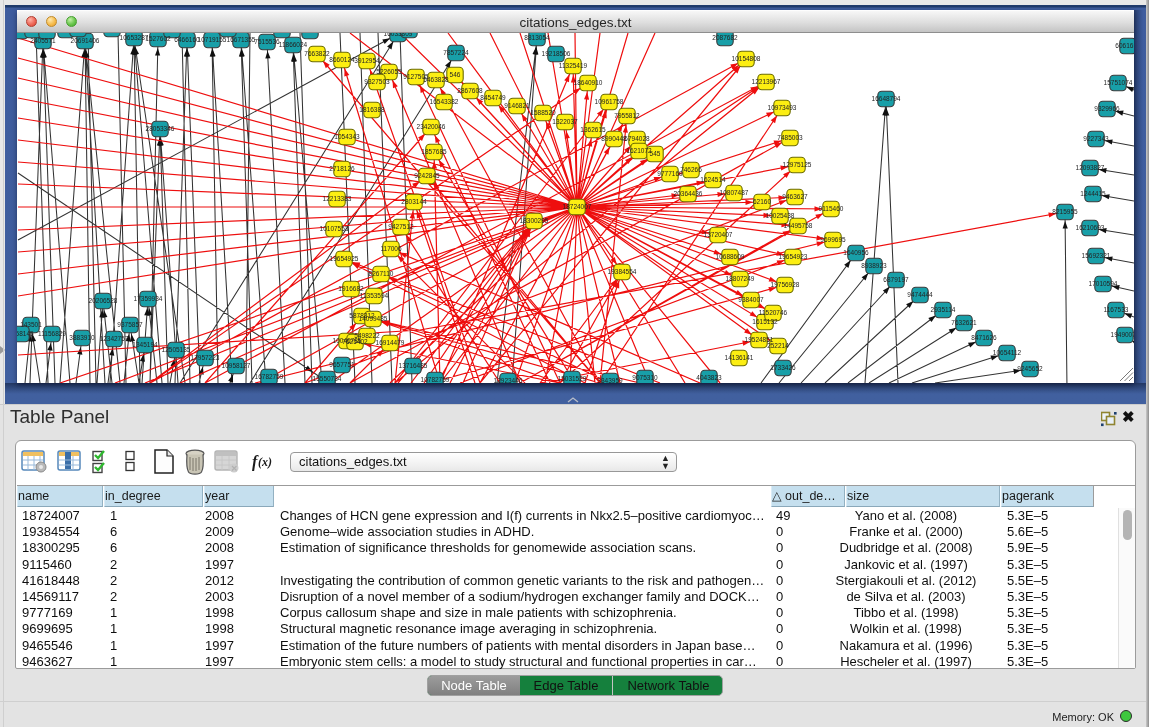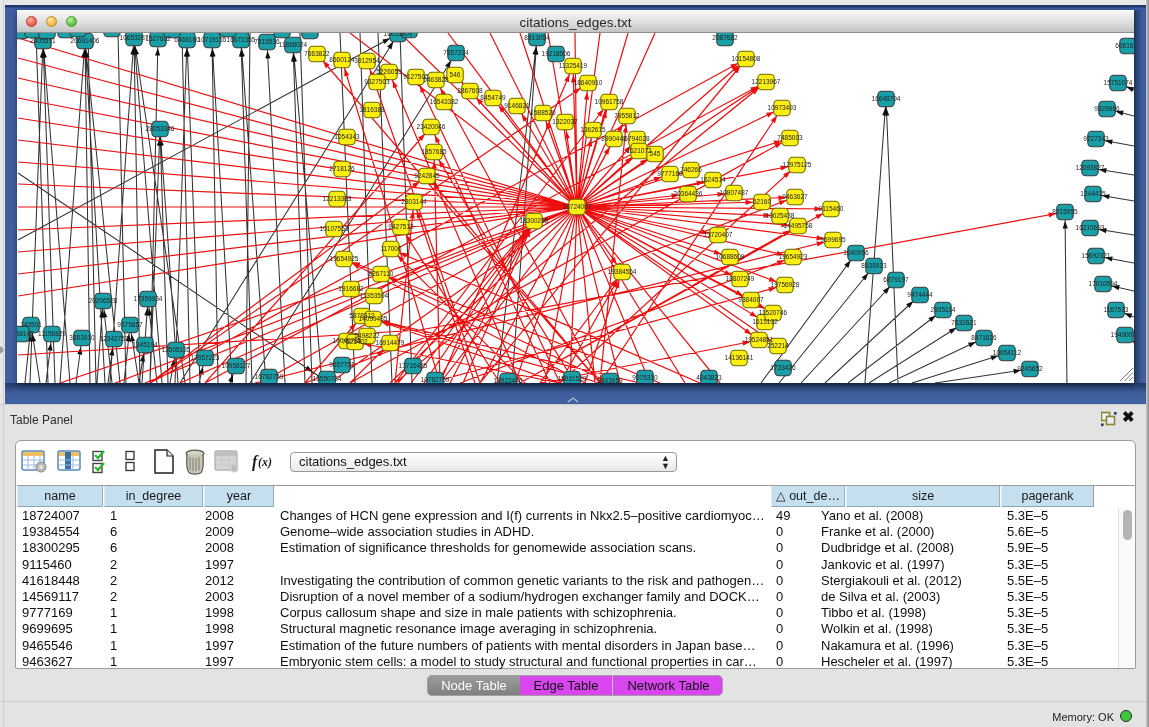--- a/index.html
+++ b/index.html
@@ -11,41 +11,41 @@
 #title{position:absolute;left:0;top:4px;width:100%;text-align:center;font-size:13.5px;color:#262626}
 .tl{position:absolute;top:5px;width:11px;height:11px;border-radius:50%}
 #tl-r{left:9px;background:radial-gradient(circle at 35% 30%,#ffb3a8,#ee6a5a 55%,#d8402e);border:1px solid #b23d30}
 #tl-y{left:29px;background:radial-gradient(circle at 35% 30%,#ffe9b0,#f6bd4e 55%,#e89b2e);border:1px solid #c08a28}
 #tl-g{left:49px;background:radial-gradient(circle at 35% 30%,#c4f0a8,#6ac74e 55%,#44a62c);border:1px solid #469e30}
 #lnotch{position:absolute;left:0px;top:346px;width:0;height:0;border-top:4px solid transparent;border-bottom:4px solid transparent;border-left:5px solid #9a9a9a}
 
 #rstrip{position:absolute;right:0;top:0;width:3px;height:727px;background:linear-gradient(90deg,#c9c9c9,#8d8d8d)}
 
 #tpanel{position:absolute;left:0;top:404px;width:1146px;height:323px;background:#e3e3e3;border-top:1px solid #cdcdcd}
-#tphead{position:absolute;left:10px;top:8px;font-size:12px;color:#2e2e2e}
+#tphead{position:absolute;left:10px;top:1px;font-size:19px;color:#2e2e2e}
 #floaticon{position:absolute;left:1101px;top:6px;width:16px;height:16px}
 #closex{position:absolute;left:1122px;top:3px;font-size:15px;font-weight:bold;color:#111}
 #tbox{position:absolute;left:15px;top:35px;width:1121px;height:229px;background:#fff;border:1px solid #9b9b9b;border-radius:6px 6px 2px 2px}
 #toolbar{position:absolute;left:0;top:0;width:100%;height:43px}
 #combo{position:absolute;left:274px;top:11px;width:387px;height:20px;border:1px solid #989898;border-radius:4px;background:linear-gradient(#ffffff,#f2f2f2 60%,#e8e8e8);font-size:13px;color:#111;line-height:18px;padding-left:8px}
 #combo .updn{position:absolute;right:6px;top:1px;font-size:9px;color:#222;line-height:8px;text-align:center}
 
 #thead{position:absolute;left:1px;top:44px;height:22px;width:1119px;border-top:1px solid #9b9b9b;font-size:12.5px;color:#1a1a1a}
-#thead .hc{position:absolute;top:0;height:21px;line-height:21px;text-align:center;background:#c5dfee;border-right:1px solid #93b1c2;border-left:1px solid #d9ecf7;border-bottom:1px solid #8aa8ba}
+#thead .hc{position:absolute;top:0;height:21px;line-height:21px;background:#c5dfee;border-right:1px solid #93b1c2;border-left:1px solid #d9ecf7;border-bottom:1px solid #8aa8ba}
 #tbodyx{position:absolute;left:1px;top:67px;width:1119px;height:161px;overflow:hidden;font-size:13px;color:#0f0f0f}
 .tr{position:relative;height:16.2px;line-height:16.2px;white-space:nowrap}
 .tr div{position:absolute;top:0;height:16.2px;overflow:hidden}
 .c0{left:5px;width:85px} .c1{left:93px;width:90px} .c2{left:188px;width:70px}
-.c3{left:263px;width:488px} .c4{left:759px;width:66px} .c5{left:804px;width:170px;text-align:left}
+.c3{left:263px;width:488px} .c4{left:759px;width:66px} .c5{left:804px;width:170px;text-align:center}
 .c6{left:990px;width:88px}
 
 #sbar{position:absolute;left:1102px;top:67px;width:17px;height:160px;background:#fafafa;border-left:1px solid #e0e0e0}
 #sthumb{position:absolute;left:3.5px;top:2px;width:9px;height:30px;background:#b4b4b4;border-radius:5px}
 
-#tabs{position:absolute;left:427px;top:270px;width:296px;height:21px;border:1px solid #a0a0a0;border-radius:5px;background:#d946ef;font-size:13px;overflow:hidden}
+#tabs{position:absolute;left:427px;top:270px;width:296px;height:21px;border:1px solid #a0a0a0;border-radius:5px;background:#15803d;font-size:13px;overflow:hidden}
 #tabs .seg{position:absolute;top:0;height:21px;line-height:20px;text-align:center}
 #seg1{left:0;width:92px;background:linear-gradient(#9c9c9c,#7d7d7d);color:#fff}
 #seg2{left:92px;width:93px;color:#111;border-right:1px solid #c4c4c4}
 #seg3{left:185px;width:111px;color:#111}
 
 #mem{position:absolute;right:32px;top:306px;font-size:11px;color:#222}
 #memdot{position:absolute;right:14px;top:305px;width:12px;height:12px;border-radius:50%;background:#3ec73e;border:1px solid #2c2c2c}
 #statline{position:absolute;left:0;top:296px;width:1146px;height:1px;background:#cfcfcf}
 </style></head>
 <body>

